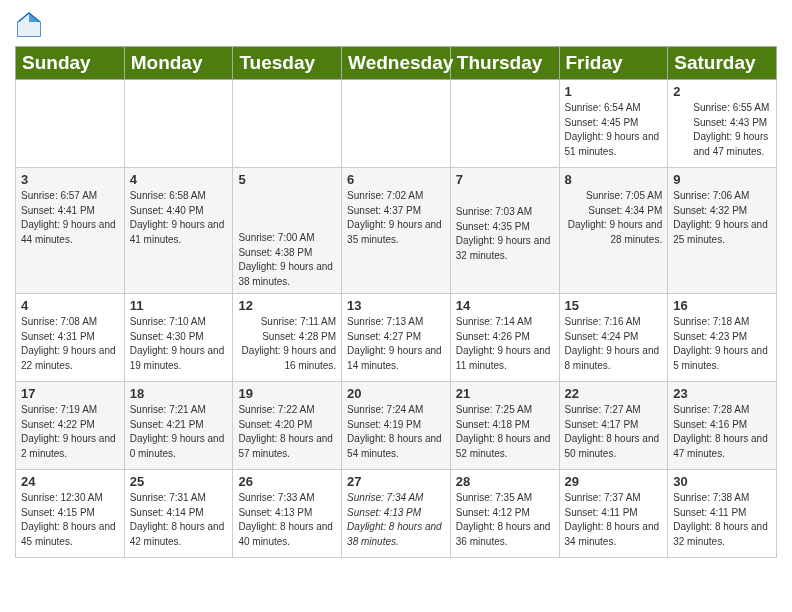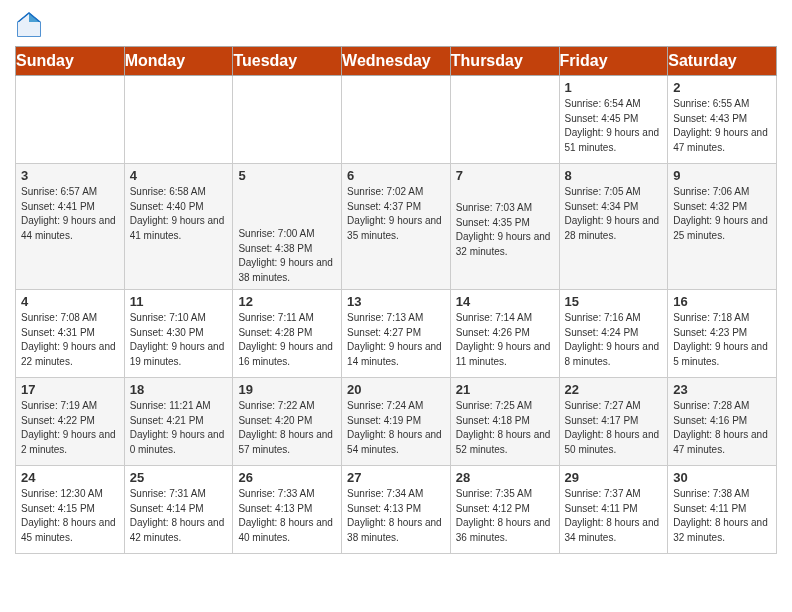--- a/index.html
+++ b/index.html
@@ -5,21 +5,21 @@
     * { box-sizing: border-box; margin: 0; padding: 0; }
     body { font-family: Arial, sans-serif; background: #fff; width: 792px; min-height: 612px; }
     .container { width: 792px; padding: 10px 15px; }
     .header { display: flex; justify-content: space-between; align-items: flex-start; margin-bottom: 8px; }
     .logo { display: flex; align-items: center; }
     .logo-icon { width: 28px; height: 28px; margin-right: 2px; }
     .title-block { text-align: right; }
     .month-title { font-size: 32px; font-weight: normal; color: #333; }
     .location { font-size: 16px; color: #555; }
     table { width: 100%; border-collapse: collapse; table-layout: fixed; }
-    thead tr th { background: #c2410c; color: #fff; text-align: left; padding: 5px 0; font-size: 16px; border: 1px solid #aaa; }
+    thead tr th { background: #4d7c0f; color: #fff; text-align: left; padding: 5px 6px; font-size: 19px; border: 1px solid #aaa; }
     tbody tr td { border: 1px solid #ccc; vertical-align: top; padding: 4px 5px; font-size: 10.5px; color: #333; height: 88px; background: #fff; }
     tbody tr:nth-child(even) td { background: #f5f5f5; }
     .day-num { font-size: 13px; font-weight: bold; display: block; margin-bottom: 2px; }
     .day-info { font-size: 10px; line-height: 1.45; }
     td.empty { background: #fff; }
   </style>
 </head>
 <body>
 
 <div class="container">
@@ -64,21 +64,21 @@
           <td class="empty"></td>
           <td class="empty"></td>
           <td>
             <span class="day-num">1</span>
             <div class="day-info" style="white-space: pre-line;">Sunrise: 6:54 AM
 Sunset: 4:45 PM
 Daylight: 9 hours and 51 minutes.</div>
           </td>
           <td>
             <span class="day-num">2</span>
-            <div class="day-info" style="white-space: pre-line;">Sunrise: 6:55 AM
+            <div class="day-info" style="white-space: pre-line; margin-left: 20px;">Sunrise: 6:55 AM
 Sunset: 4:43 PM
 Daylight: 9 hours and 47 minutes.</div>
           </td>
         </tr>
         <tr>
           <td>
             <span class="day-num">3</span>
             <div class="day-info" style="white-space: pre-line;">Sunrise: 6:57 AM
 Sunset: 4:41 PM
 Daylight: 9 hours and 44 minutes.</div>
@@ -102,21 +102,21 @@
 Daylight: 9 hours and 35 minutes.</div>
           </td>
           <td>
             <span class="day-num">7</span>
             <div class="day-info" style="white-space: pre-line; margin-top: 18px;">Sunrise: 7:03 AM
 Sunset: 4:35 PM
 Daylight: 9 hours and 32 minutes.</div>
           </td>
           <td>
             <span class="day-num">8</span>
-            <div class="day-info" style="white-space: pre-line;">Sunrise: 7:05 AM
+            <div class="day-info" style="white-space: pre-line; text-align: right;">Sunrise: 7:05 AM
 Sunset: 4:34 PM
 Daylight: 9 hours and 28 minutes.</div>
           </td>
           <td>
             <span class="day-num">9</span>
             <div class="day-info" style="white-space: pre-line;">Sunrise: 7:06 AM
 Sunset: 4:32 PM
 Daylight: 9 hours and 25 minutes.</div>
           </td>
         </tr>
@@ -128,21 +128,21 @@
 Daylight: 9 hours and 22 minutes.</div>
           </td>
           <td>
             <span class="day-num">11</span>
             <div class="day-info" style="white-space: pre-line;">Sunrise: 7:10 AM
 Sunset: 4:30 PM
 Daylight: 9 hours and 19 minutes.</div>
           </td>
           <td>
             <span class="day-num">12</span>
-            <div class="day-info" style="white-space: pre-line;">Sunrise: 7:11 AM
+            <div class="day-info" style="white-space: pre-line; text-align: right;">Sunrise: 7:11 AM
 Sunset: 4:28 PM
 Daylight: 9 hours and 16 minutes.</div>
           </td>
           <td>
             <span class="day-num">13</span>
             <div class="day-info" style="white-space: pre-line;">Sunrise: 7:13 AM
 Sunset: 4:27 PM
 Daylight: 9 hours and 14 minutes.</div>
           </td>
           <td>
@@ -166,21 +166,21 @@
         </tr>
         <tr>
           <td>
             <span class="day-num">17</span>
             <div class="day-info" style="white-space: pre-line;">Sunrise: 7:19 AM
 Sunset: 4:22 PM
 Daylight: 9 hours and 2 minutes.</div>
           </td>
           <td>
             <span class="day-num">18</span>
-            <div class="day-info" style="white-space: pre-line;">Sunrise: 11:21 AM
+            <div class="day-info" style="white-space: pre-line;">Sunrise: 7:21 AM
 Sunset: 4:21 PM
 Daylight: 9 hours and 0 minutes.</div>
           </td>
           <td>
             <span class="day-num">19</span>
             <div class="day-info" style="white-space: pre-line;">Sunrise: 7:22 AM
 Sunset: 4:20 PM
 Daylight: 8 hours and 57 minutes.</div>
           </td>
           <td>
@@ -222,21 +222,21 @@
 Daylight: 8 hours and 42 minutes.</div>
           </td>
           <td>
             <span class="day-num">26</span>
             <div class="day-info" style="white-space: pre-line;">Sunrise: 7:33 AM
 Sunset: 4:13 PM
 Daylight: 8 hours and 40 minutes.</div>
           </td>
           <td>
             <span class="day-num">27</span>
-            <div class="day-info" style="white-space: pre-line;">Sunrise: 7:34 AM
+            <div class="day-info" style="white-space: pre-line; font-style: italic;">Sunrise: 7:34 AM
 Sunset: 4:13 PM
 Daylight: 8 hours and 38 minutes.</div>
           </td>
           <td>
             <span class="day-num">28</span>
             <div class="day-info" style="white-space: pre-line;">Sunrise: 7:35 AM
 Sunset: 4:12 PM
 Daylight: 8 hours and 36 minutes.</div>
           </td>
           <td>

